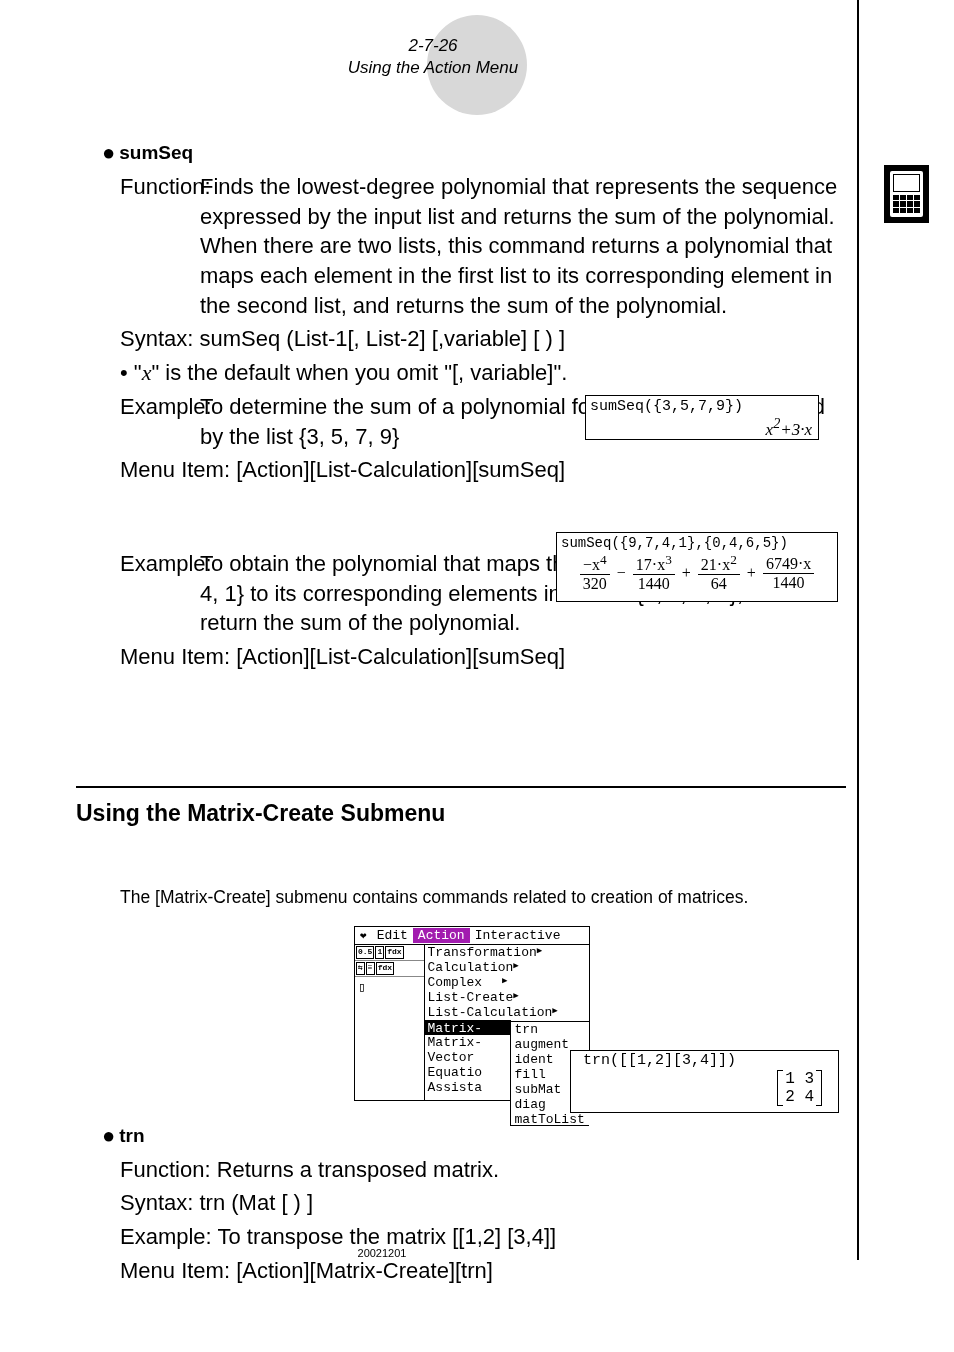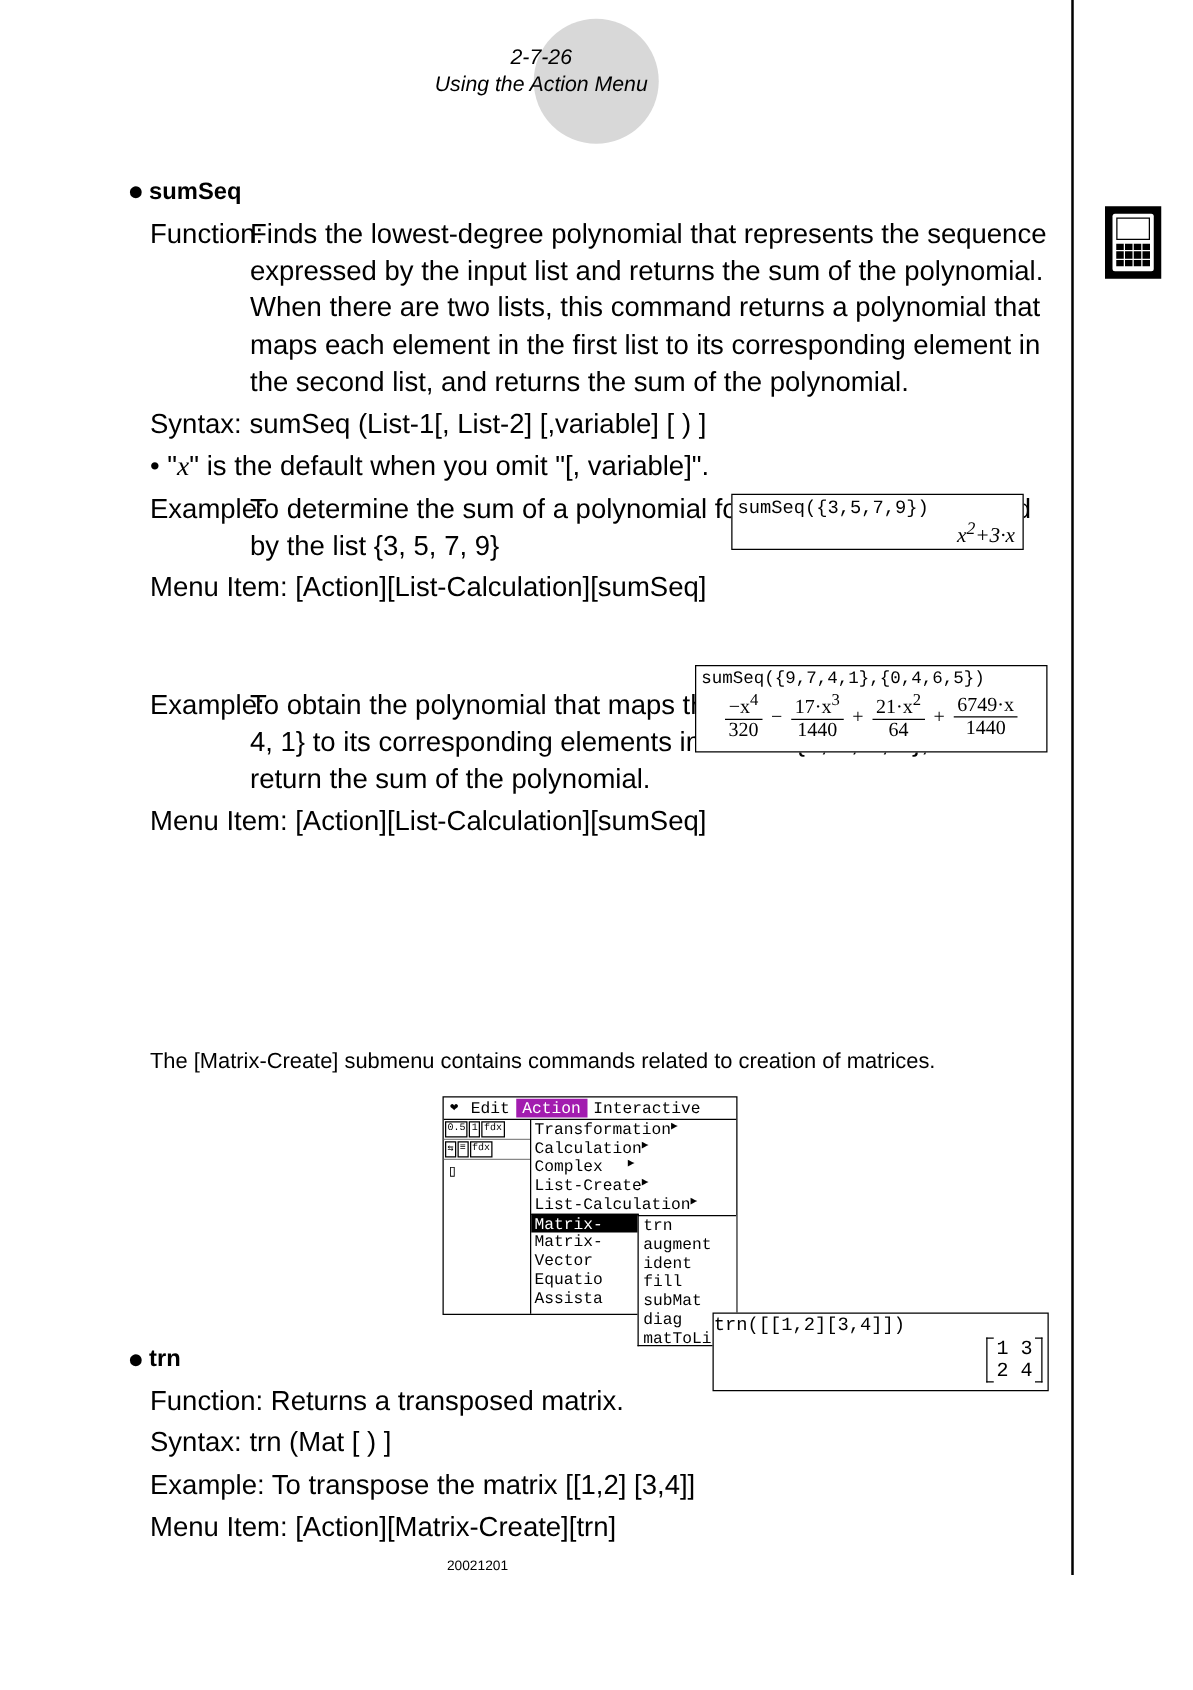--- a/index.html
+++ b/index.html
@@ -126,31 +126,31 @@
     font-family: 'Courier New', monospace;
     font-size: 13px;
     background: #fff;
     position: relative;
   }
   .menu-bar { display: flex; border-bottom: 1px solid #000; height: 18px; align-items: center; }
   .menu-bar .mi { padding: 0 5px; }
   .menu-bar .hl { background: #a21caf; color: #fff; }
   .menu-body { display: flex; }
   .menu-left { width: 70px; border-right: 1px solid #000; position: relative; height: 155px; }
-  .tool-row { height: 16px; border-bottom: 1px solid #888; font-size: 9px; padding: 1px; display: flex; }
+  .tool-row { height: 16px; border-bottom: 1px solid #888; font-size: 9px; padding: 1px; display: flex; font-weight: bold; }
   .tool-row span { border: 1px solid #000; padding: 0 1px; margin-right: 1px; font-size: 8px; }
   .cursor-cell { padding: 2px 3px; }
   .menu-col1 { width: 86px; }
   .menu-col1 .mrow { padding: 0 3px; height: 15px; display: flex; justify-content: space-between; white-space: nowrap; }
   .menu-col1 .mrow.hl { background: #000; color: #fff; }
   .menu-col1 .sep { border-top: 1px solid #000; }
   .menu-col2 { border-left: 1px solid #000; border-top: 1px solid #000; border-bottom: 1px solid #000; width: 80px; position: relative; top: 76px; height: 105px; background:#fff; margin-left:-1px; }
   .menu-col2 .mrow { padding: 0 4px; height: 15px; }
   .tri { font-size: 9px; }
-  .ss3 { position: absolute; right: 0; top: 1049px; width: 269px; height: 63px; padding: 2px 0; }
+  .ss3 { position: absolute; right: 0; top: 1049px; width: 269px; height: 63px; padding: 2px 12px; }
   .ss3 .mat-result { text-align: right; padding-right: 4px; }
   .bracket-mat { display: inline-flex; align-items: stretch; font-family: 'Courier New', monospace; font-size: 16px; }
   .bl, .br { width: 6px; border-top: 1.5px solid #000; border-bottom: 1.5px solid #000; }
   .bl { border-left: 1.5px solid #000; }
   .br { border-right: 1.5px solid #000; }
   .mcells { padding: 0 2px; line-height: 1.15; }
   .footer-num {
     position: absolute;
     bottom: 93px;
     left: 0;
@@ -214,20 +214,24 @@
     <div class="func-row hang">
       <span class="label-w">Example:</span><span>To obtain the polynomial that maps the elements in the list {9, 7, 4, 1} to its corresponding elements in the list {0, 4, 6, 5}, and return the sum of the polynomial.</span>
     </div>
     <div class="func-row">
       <span>Menu Item:</span> <span>[Action][List-Calculation][sumSeq]</span>
     </div>
   </div>
 
   <div style="height:110px"></div>
 
+  <div class="heading-wrap" style="position:relative; width:100%; left:-26px;">
+    <hr class="section-rule" style="width:770px;">
+    <div class="section-heading">Using the Matrix-Create Submenu</div>
+  </div>
   <div style="height:52px"></div>
   <div class="section-intro">The [Matrix-Create] submenu contains commands related to creation of matrices.</div>
 
   <div class="menu-shot">
     <div class="menu-bar">
       <span class="mi" style="font-size:11px">❤</span>
       <span class="mi">Edit</span>
       <span class="mi hl">Action</span>
       <span class="mi">Interactive</span>
     </div>

